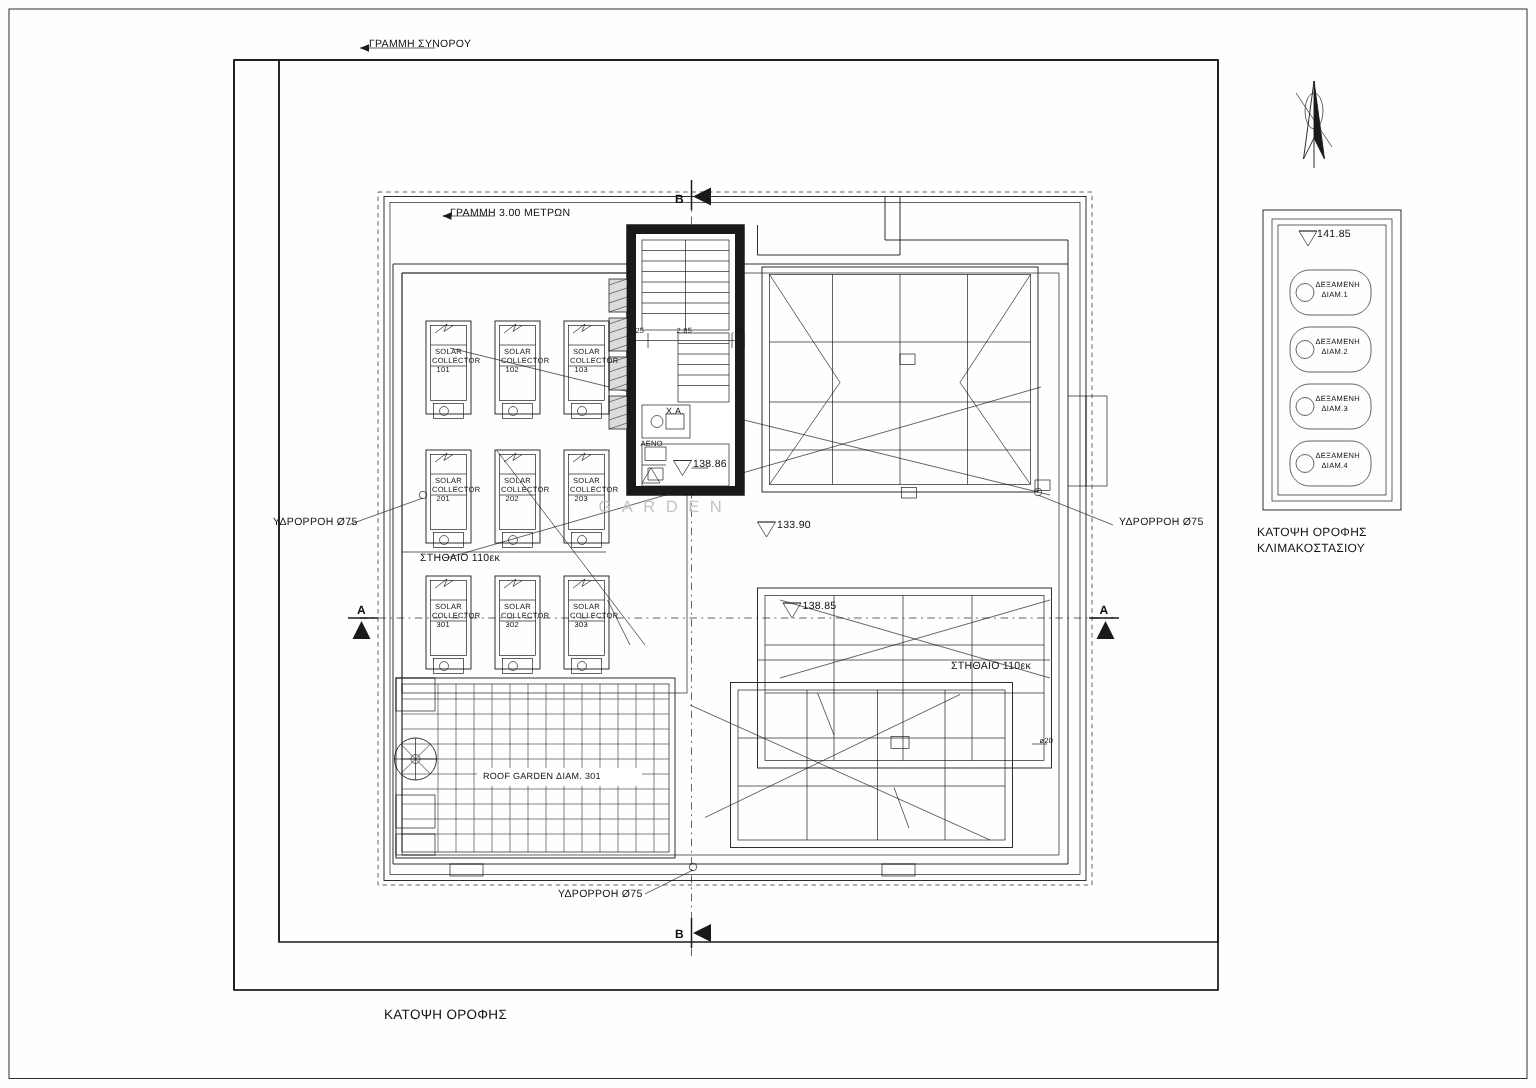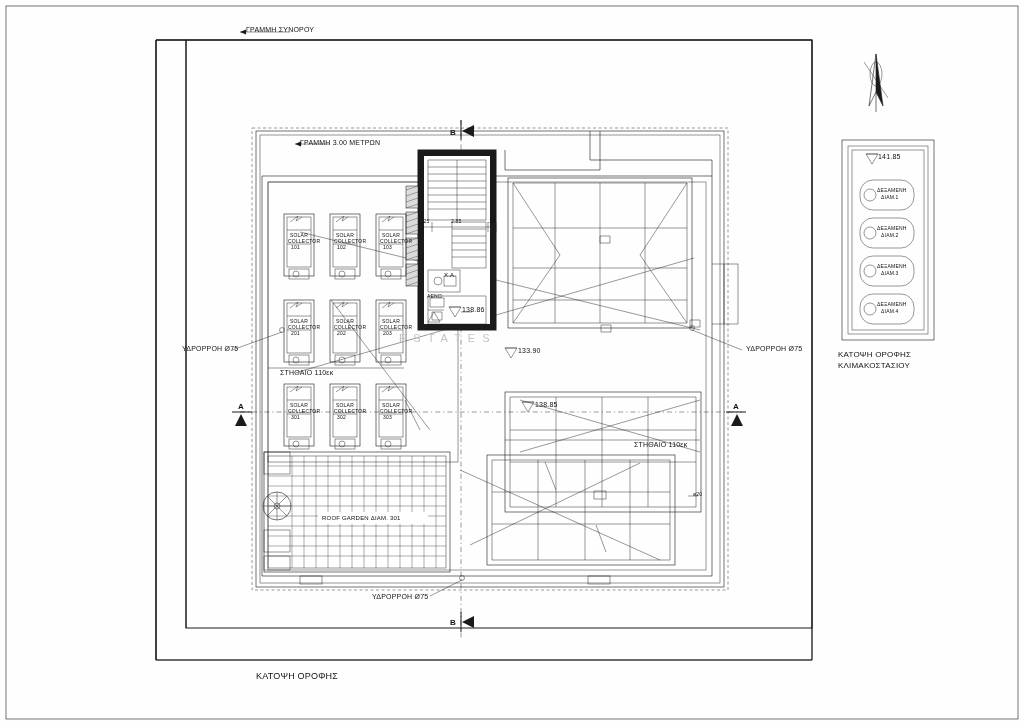--- a/index.html
+++ b/index.html
@@ -443,21 +443,21 @@
         <rect x="18" y="116" width="54" height="30" rx="13" class="ln vthin" fill="none"></rect>
         <circle cx="28" cy="131" r="6" class="ln vthin" fill="none"></circle>
         <rect x="18" y="154" width="54" height="30" rx="13" class="ln vthin" fill="none"></rect>
         <circle cx="28" cy="169" r="6" class="ln vthin" fill="none"></circle>
       </g>
     </g>
 
   </svg>
 
   <div id="watermark">
-    <div class="wm-sub">ESTATES</div>
+    <div class="wm-sub">GARDEN</div>
   </div>
 
   <div class="lbl" style="left:246px; top:26px;">ΓΡΑΜΜΗ ΣΥΝΟΡΟΥ</div>
   <div class="lbl" style="left:300px; top:139px;">ΓΡΑΜΜΗ 3.00 ΜΕΤΡΩΝ</div>
 
   <div class="lbl" style="left:182px; top:345px;">ΥΔΡΟΡΡΟΗ Ø75</div>
   <div class="lbl" style="left:746px; top:345px;">ΥΔΡΟΡΡΟΗ Ø75</div>
   <div class="lbl" style="left:372px; top:593px;">ΥΔΡΟΡΡΟΗ Ø75</div>
 
   <div class="lbl" style="left:280px; top:369px;">ΣΤΗΘΑΙΟ 110εκ</div>

